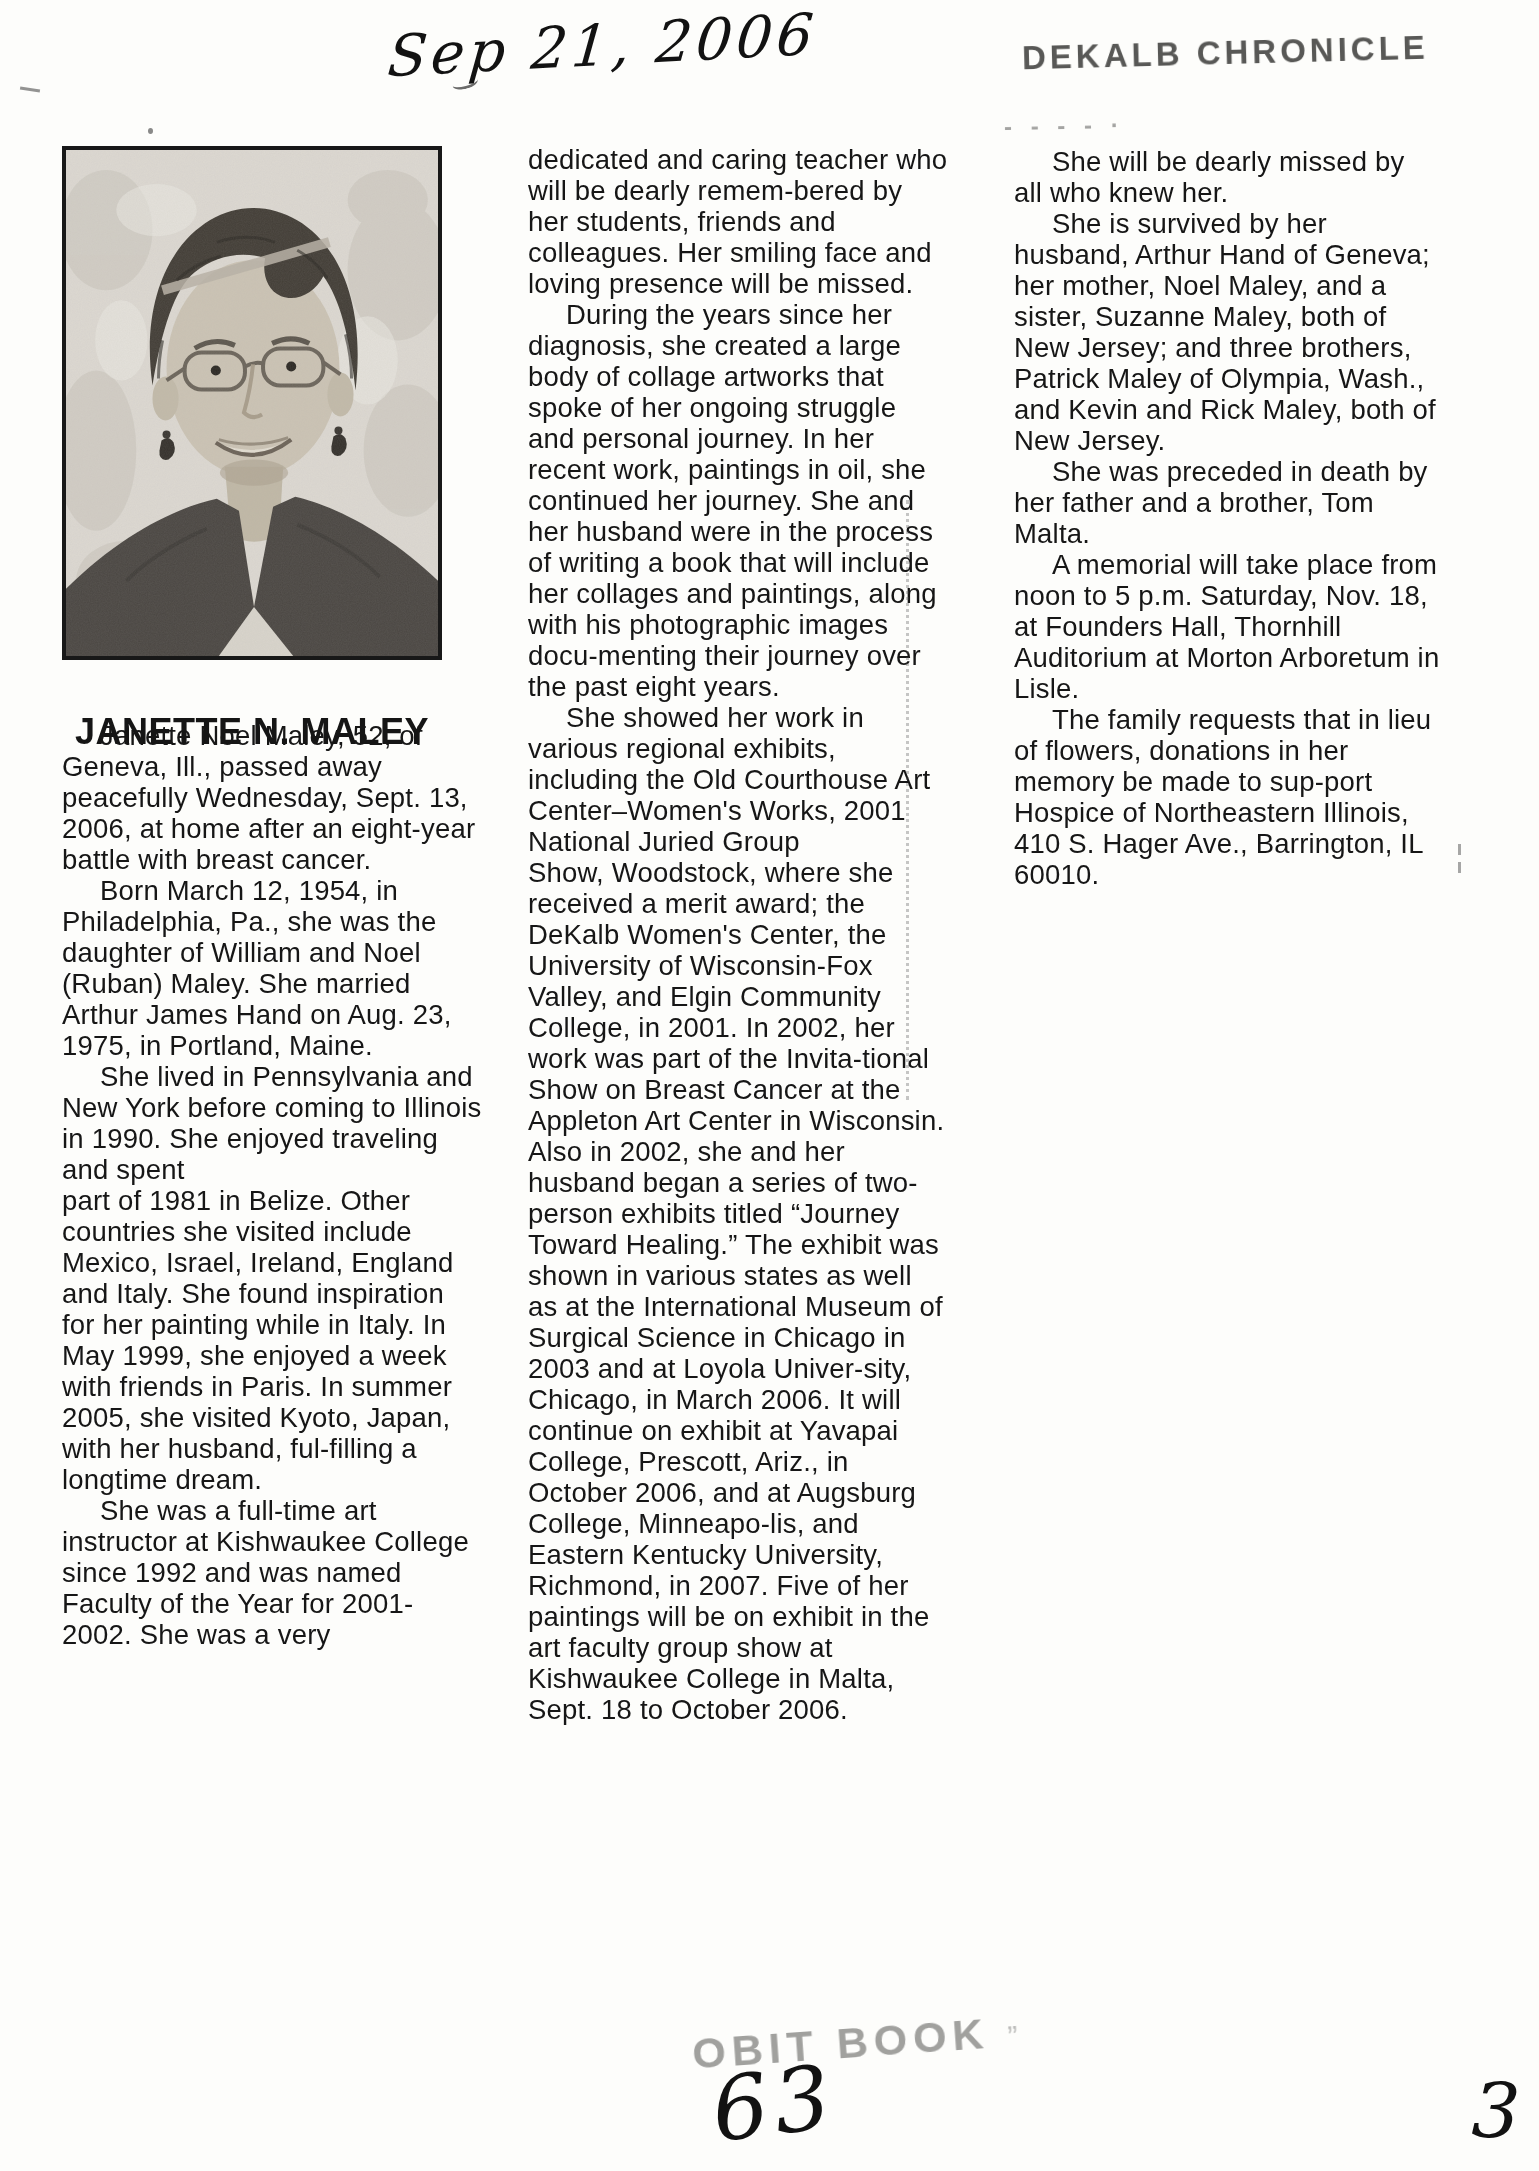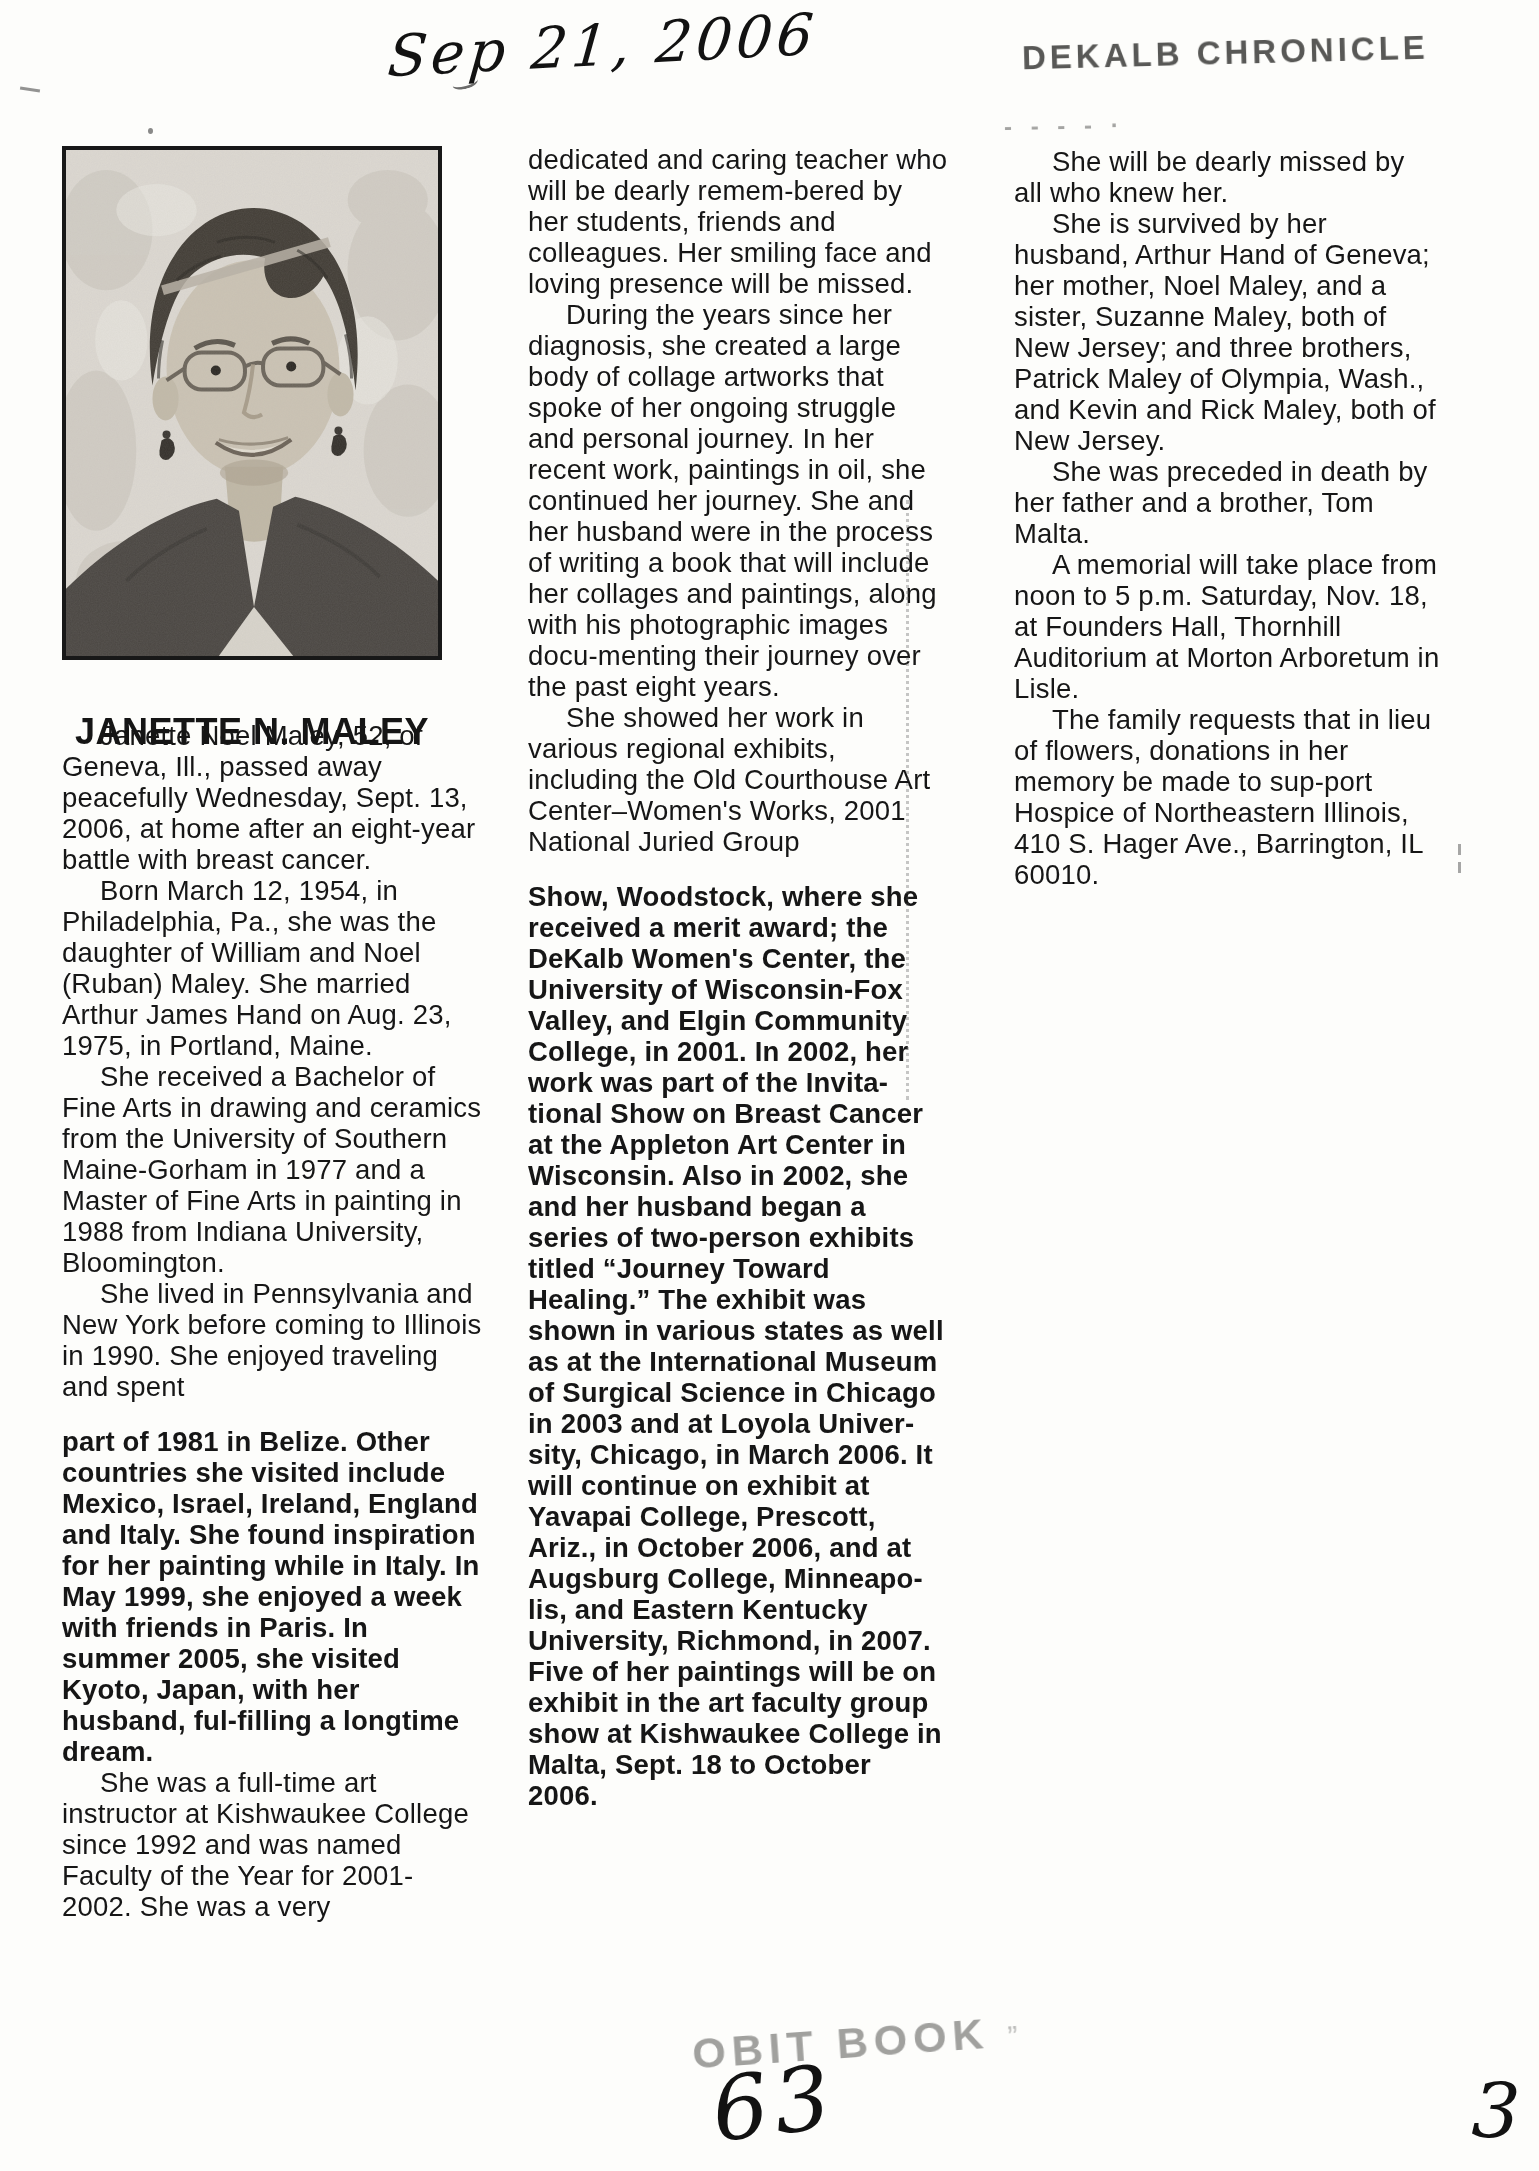--- a/index.html
+++ b/index.html
@@ -48,21 +48,21 @@
   
   .col{position:absolute;}
   #col-left  {left:62px; top:720px;width:420px;}
   #col-middle{left:528px;top:144px;width:420px;}
   #col-right {left:1014px;top:146px;width:426px;}
   .col p{
     margin:0;font-size:27.5px;line-height:31px;letter-spacing:.2px;
     color:#161616;text-align:left;
   }
   .col p.indent{text-indent:38px;}
-  .col p.gap{margin-top:24px;font-weight:bold;}
+  .col p.gap{margin-top:0;}
   
   #divider-dotted{
     position:absolute;left:906px;top:500px;height:600px;width:0;
     border-left:3px dotted rgba(80,80,80,.32);
   }
   .speck{position:absolute;background:#3c3c3c;}
   #speck-a{left:148px;top:128px;width:5px;height:6px;opacity:.6;border-radius:50%;}
   #speck-b{left:20px;top:88px;width:20px;height:3px;opacity:.55;transform:rotate(8deg);}
   #speck-c{left:452px;top:76px;width:26px;height:10px;background:none;border-bottom:3px solid #2e2e2e;border-radius:0 0 60% 60%;opacity:.7;transform:rotate(-14deg);}
   #speck-d{left:1458px;top:844px;width:3px;height:11px;opacity:.45;}
@@ -164,21 +164,20 @@
     <rect width="370" height="505" filter="url(#grain)" opacity="0.85"></rect>
   </svg>
 </div>
 
 <div id="headline">JANETTE N. MALEY</div>
 
 <div class="col" id="col-left">
 
 <p class="indent">Janette Noel Maley, 52, of Geneva, Ill., passed away peacefully Wednesday, Sept. 13, 2006, at home after an eight-year battle with breast cancer.</p>
     <p class="indent">Born March 12, 1954, in Philadelphia, Pa., she was the daughter of William and Noel (Ruban) Maley. She married Arthur James Hand on Aug. 23, 1975, in Portland, Maine.</p>
-    <p class="indent">She received a Bachelor of Fine Arts in drawing and ceramics from the University of Southern Maine-Gorham in 1977 and a Master of Fine Arts in painting in 1988 from Indiana University, Bloomington.</p>
     <p class="indent">She lived in Pennsylvania and New York before coming to Illinois in 1990. She enjoyed traveling and spent</p>
     <p class="gap">part of 1981 in Belize. Other countries she visited include Mexico, Israel, Ireland, England and Italy. She found inspiration for her painting while in Italy. In May 1999, she enjoyed a week with friends in Paris. In summer 2005, she visited Kyoto, Japan, with her husband, ful-filling a longtime dream.</p>
     <p class="indent">She was a full-time art instructor at Kishwaukee College since 1992 and was named Faculty of the Year for 2001-2002. She was a very</p>
   </div>
 
 <div class="col" id="col-middle">
 
 <p>dedicated and caring teacher who will be dearly remem-bered by her students, friends and colleagues. Her smiling face and loving presence will be missed.</p>
     <p class="indent">During the years since her diagnosis, she created a large body of collage artworks that spoke of her ongoing struggle and personal journey. In her recent work, paintings in oil, she continued her journey. She and her husband were in the process of writing a book that will include her collages and paintings, along with his photographic images docu-menting their journey over the past eight years.</p>
     <p class="indent">She showed her work in various regional exhibits, including the Old Courthouse Art Center–Women's Works, 2001 National Juried Group</p>

